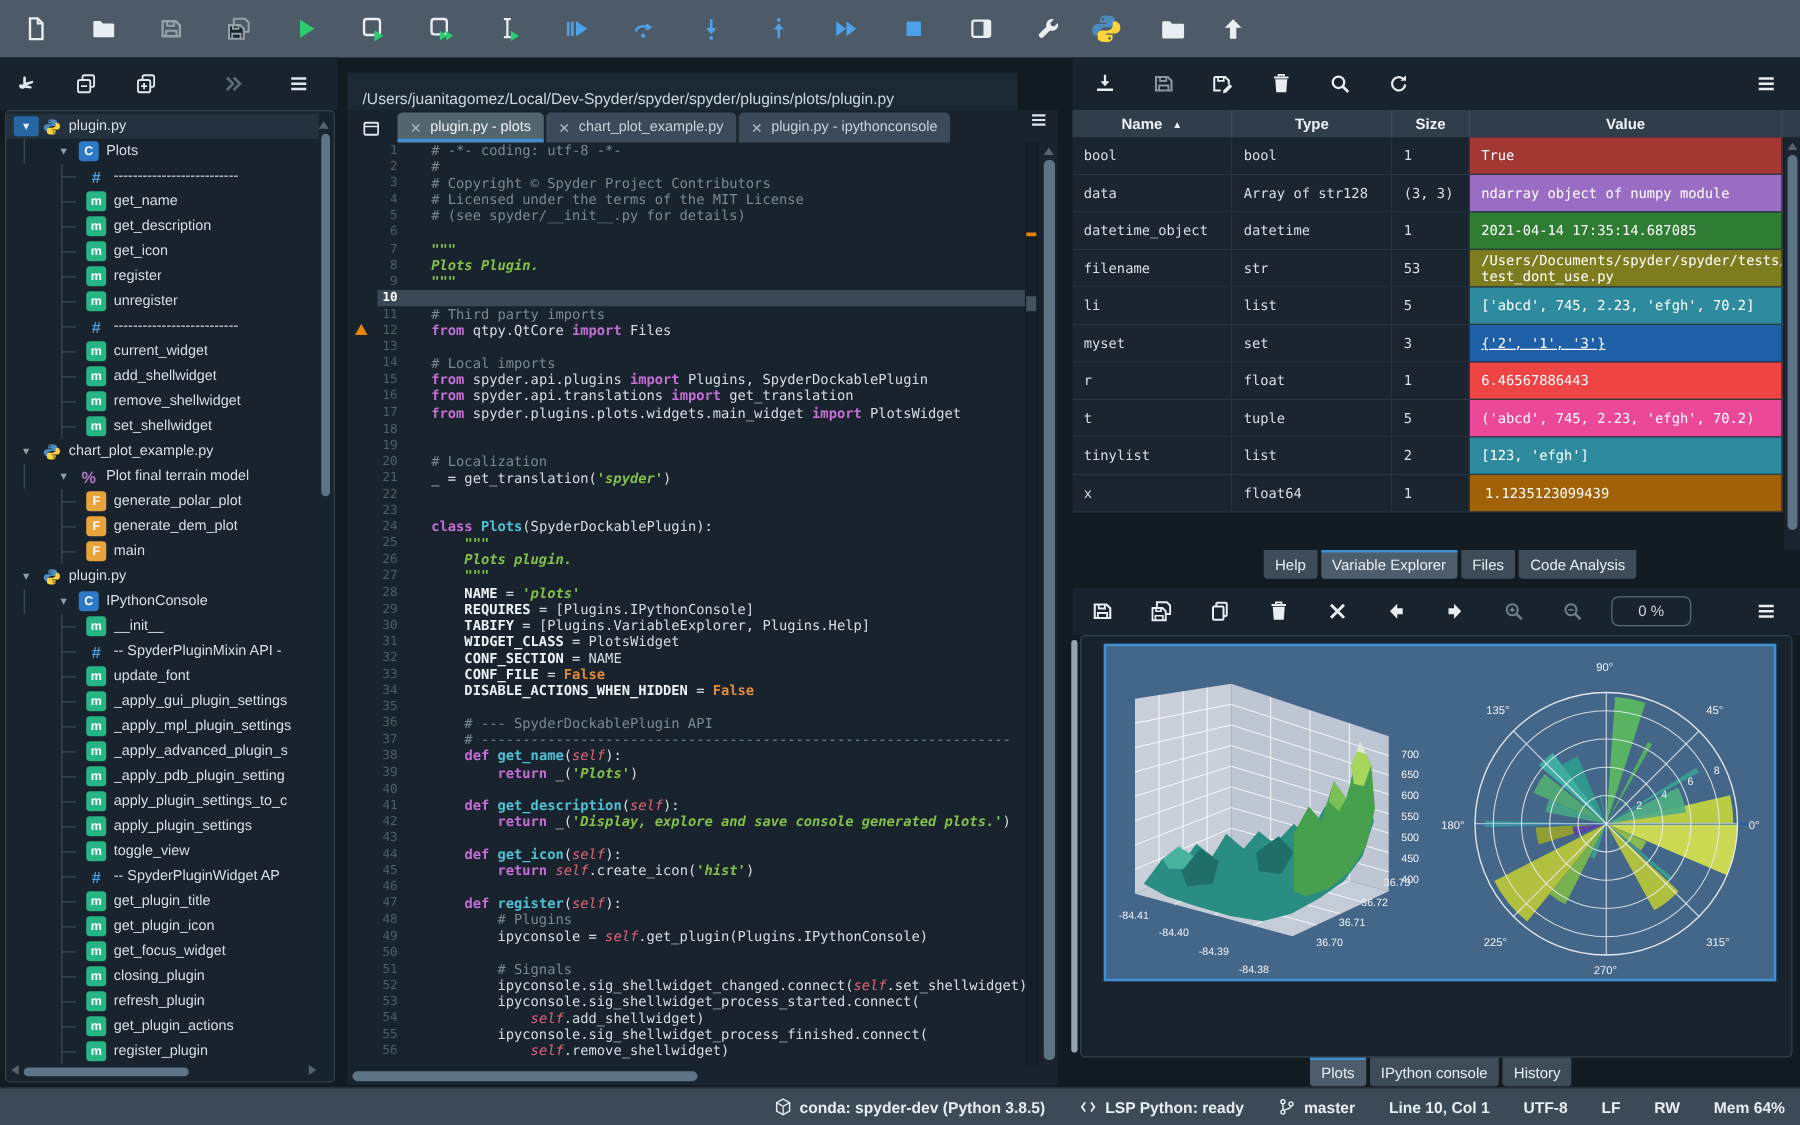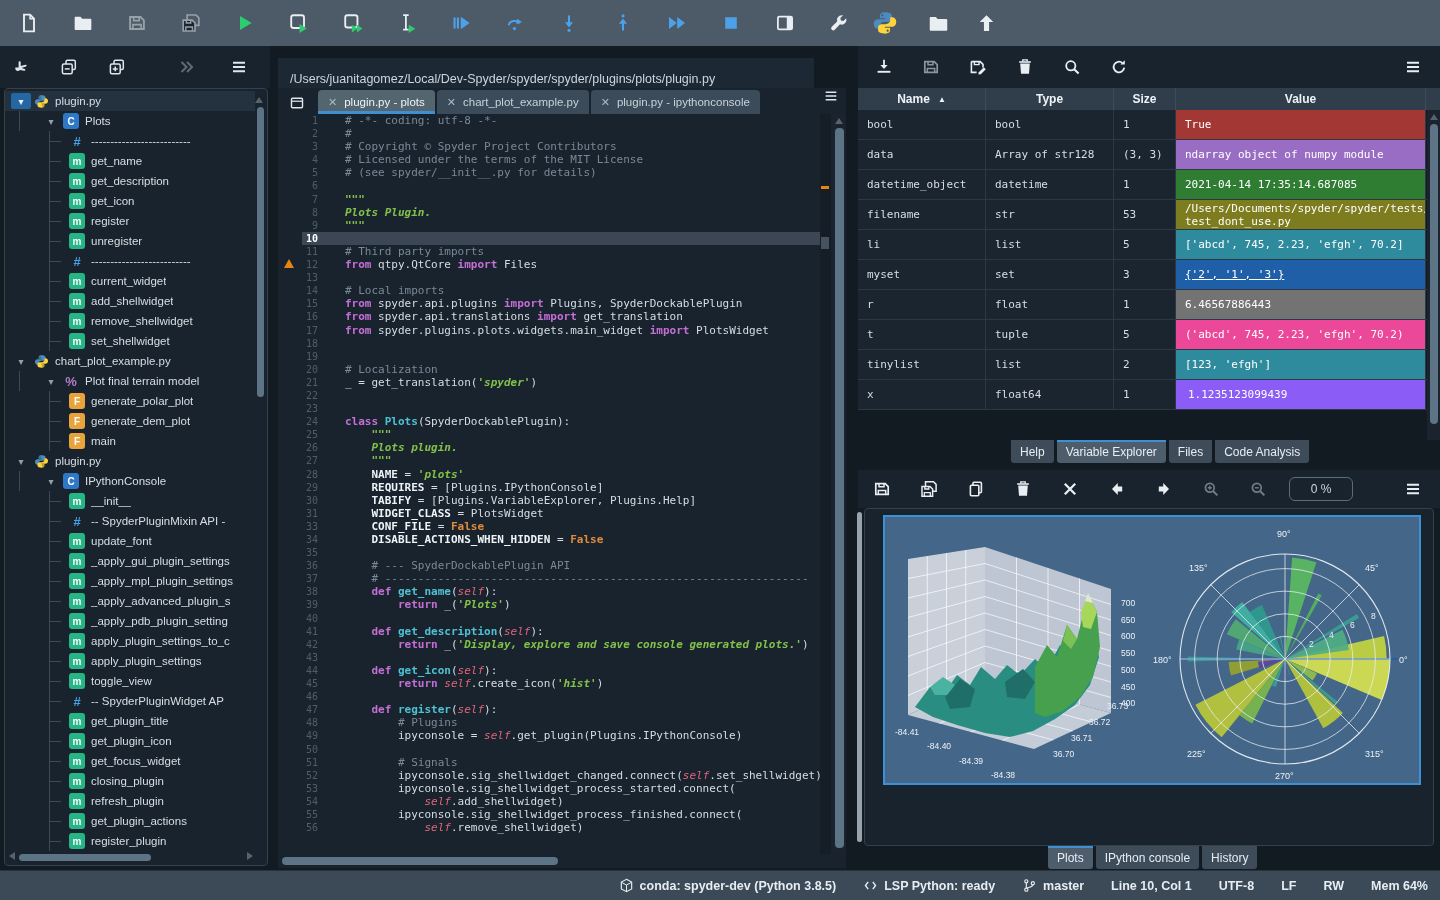--- a/index.html
+++ b/index.html
@@ -619,20 +619,21 @@
         <div class="cline"><span class="gut">22</span><span class="ctext"></span></div>
         <div class="cline"><span class="gut">23</span><span class="ctext"></span></div>
         <div class="cline"><span class="gut">24</span><span class="ctext"><span class="tk-k">class</span><span class="tk-p"> </span><span class="tk-f">Plots</span><span class="tk-p">(SpyderDockablePlugin):</span></span></div>
         <div class="cline"><span class="gut">25</span><span class="ctext"><span class="tk-p">    </span><span class="tk-s">"""</span></span></div>
         <div class="cline"><span class="gut">26</span><span class="ctext"><span class="tk-s">    Plots plugin.</span></span></div>
         <div class="cline"><span class="gut">27</span><span class="ctext"><span class="tk-p">    </span><span class="tk-s">"""</span></span></div>
         <div class="cline"><span class="gut">28</span><span class="ctext"><span class="tk-w">    NAME</span><span class="tk-p"> = </span><span class="tk-s">'plots'</span></span></div>
         <div class="cline"><span class="gut">29</span><span class="ctext"><span class="tk-w">    REQUIRES</span><span class="tk-p"> = [Plugins.IPythonConsole]</span></span></div>
         <div class="cline"><span class="gut">30</span><span class="ctext"><span class="tk-w">    TABIFY</span><span class="tk-p"> = [Plugins.VariableExplorer, Plugins.Help]</span></span></div>
         <div class="cline"><span class="gut">31</span><span class="ctext"><span class="tk-w">    WIDGET_CLASS</span><span class="tk-p"> = PlotsWidget</span></span></div>
+        <div class="cline"><span class="gut">32</span><span class="ctext"><span class="tk-w">    CONF_SECTION</span><span class="tk-p"> = NAME</span></span></div>
         <div class="cline"><span class="gut">33</span><span class="ctext"><span class="tk-w">    CONF_FILE</span><span class="tk-p"> = </span><span class="tk-o">False</span></span></div>
         <div class="cline"><span class="gut">34</span><span class="ctext"><span class="tk-w">    DISABLE_ACTIONS_WHEN_HIDDEN</span><span class="tk-p"> = </span><span class="tk-o">False</span></span></div>
         <div class="cline"><span class="gut">35</span><span class="ctext"></span></div>
         <div class="cline"><span class="gut">36</span><span class="ctext"><span class="tk-c">    # --- SpyderDockablePlugin API</span></span></div>
         <div class="cline"><span class="gut">37</span><span class="ctext"><span class="tk-c">    # ----------------------------------------------------------------</span></span></div>
         <div class="cline"><span class="gut">38</span><span class="ctext"><span class="tk-p">    </span><span class="tk-k">def</span><span class="tk-p"> </span><span class="tk-f">get_name</span><span class="tk-p">(</span><span class="tk-sf">self</span><span class="tk-p">):</span></span></div>
         <div class="cline"><span class="gut">39</span><span class="ctext"><span class="tk-p">        </span><span class="tk-k">return</span><span class="tk-p"> _(</span><span class="tk-s">'Plots'</span><span class="tk-p">)</span></span></div>
         <div class="cline"><span class="gut">40</span><span class="ctext"></span></div>
         <div class="cline"><span class="gut">41</span><span class="ctext"><span class="tk-p">    </span><span class="tk-k">def</span><span class="tk-p"> </span><span class="tk-f">get_description</span><span class="tk-p">(</span><span class="tk-sf">self</span><span class="tk-p">):</span></span></div>
         <div class="cline"><span class="gut">42</span><span class="ctext"><span class="tk-p">        </span><span class="tk-k">return</span><span class="tk-p"> _(</span><span class="tk-s">'Display, explore and save console generated plots.'</span><span class="tk-p">)</span></span></div>
@@ -706,39 +707,39 @@
         <div class="vrow">
           <div class="c-name">myset</div>
           <div class="c-type">set</div>
           <div class="c-size">3</div>
           <div class="c-val" style="background: rgb(31, 95, 168); text-decoration: underline;">{'2', '1', '3'}</div>
         </div>
         <div class="vrow">
           <div class="c-name">r</div>
           <div class="c-type">float</div>
           <div class="c-size">1</div>
-          <div class="c-val" style="background: #737373; text-align: center;">6.46567886443</div>
+          <div class="c-val" style="background: #ef4444; text-align: center;">6.46567886443</div>
         </div>
         <div class="vrow">
           <div class="c-name">t</div>
           <div class="c-type">tuple</div>
           <div class="c-size">5</div>
           <div class="c-val" style="background: #ec4899;">('abcd', 745, 2.23, 'efgh', 70.2)</div>
         </div>
         <div class="vrow">
           <div class="c-name">tinylist</div>
           <div class="c-type">list</div>
           <div class="c-size">2</div>
           <div class="c-val" style="background: rgb(46, 139, 158);">[123, 'efgh']</div>
         </div>
         <div class="vrow">
           <div class="c-name">x</div>
           <div class="c-type">float64</div>
           <div class="c-size">1</div>
-          <div class="c-val" style="background: #8b5cf6; padding-left: 12px;">1.1235123099439</div>
+          <div class="c-val" style="background: #a16207; padding-left: 12px;">1.1235123099439</div>
         </div>
       </div>
     <div class="sb-track" style="right:0;top:22px;width:13px;height:330px;">
       <div class="sb-arrow" style="left:2.5px;top:4px;border-left:4px solid transparent;border-right:4px solid transparent;border-bottom:6px solid #55636f"></div>
       <div class="sb-thumb" style="left:2.5px;top:14px;width:8px;height:300px;"></div>
     </div>
   </div>
 
   <div class="tabs-row" id="mid-tabs" style="left:1011px;top:440px;">
       <span class="ptab">Help</span>

